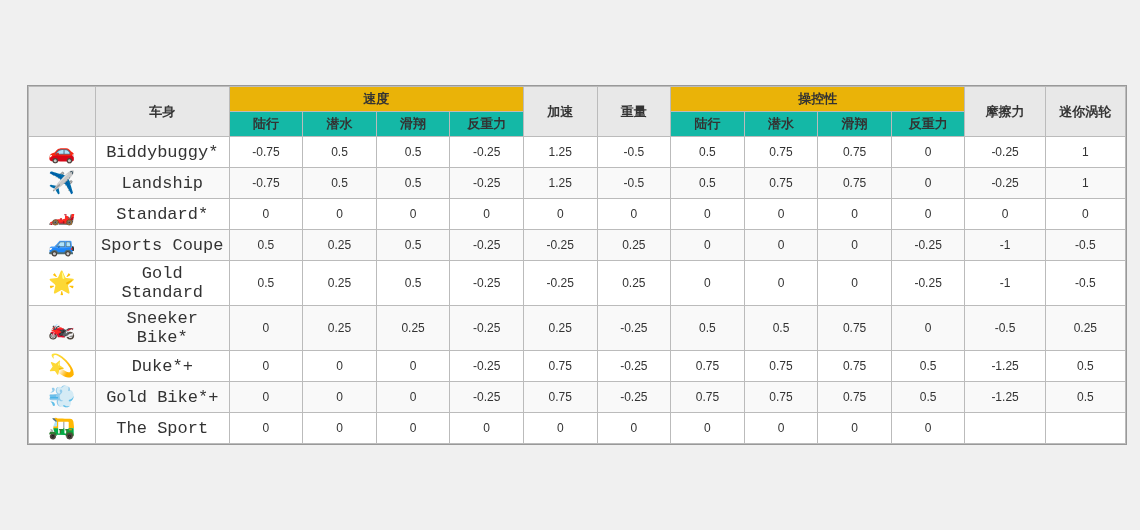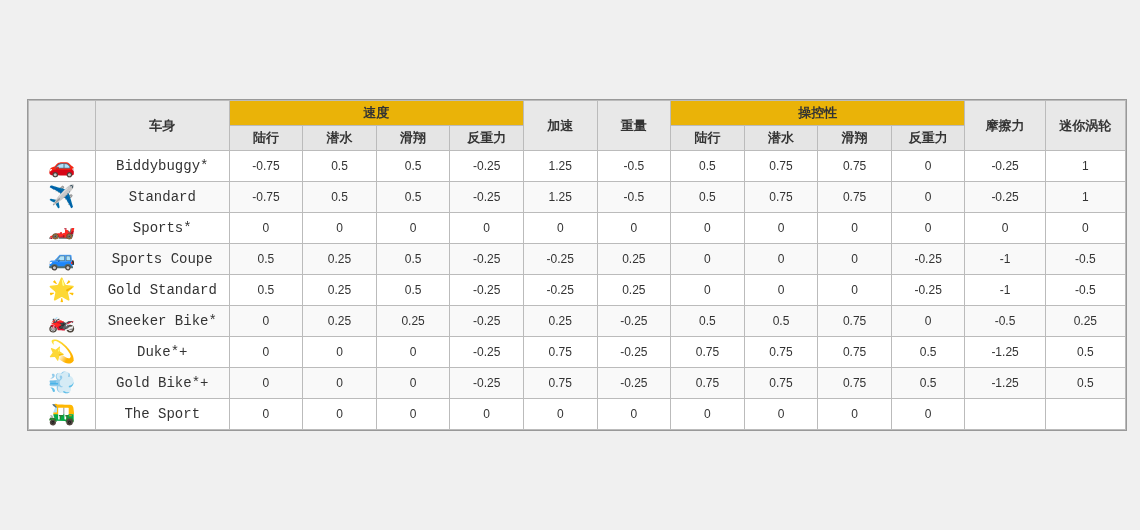--- a/index.html
+++ b/index.html
@@ -31,33 +31,33 @@
       color: #333;
     }
     th {
       background: #e8e8e8;
       font-weight: bold;
       font-size: 13px;
     }
     td.name-cell {
       text-align: center;
       font-family: 'Courier New', monospace;
-      font-size: 14px;
+      font-size: 17px;
     }
     tr:nth-child(even) td {
       background: #f9f9f9;
     }
     tr:nth-child(odd) td {
       background: #ffffff;
     }
     .header-group {
       background: #eab308;
     }
     .subheader {
-      background: #e5e5e5;
+      background: #14b8a6;
       font-family: Liberation Mono, monospace;
     }
     .table-container {
       position: relative;
       margin-left: 14px;
     }
   </style>
 </head>
 <body>
 
@@ -114,37 +114,37 @@
             <td>-0.5</td>
             <td>0.5</td>
             <td>0.75</td>
             <td>0.75</td>
             <td>0</td>
             <td>-0.25</td>
             <td>1</td>
           </tr>
           <tr>
             <td style="font-size: 22px; padding: 2px;">✈️</td>
-            <td class="name-cell">Standard</td>
+            <td class="name-cell">Landship</td>
             <td>-0.75</td>
             <td>0.5</td>
             <td>0.5</td>
             <td>-0.25</td>
             <td>1.25</td>
             <td>-0.5</td>
             <td>0.5</td>
             <td>0.75</td>
             <td>0.75</td>
             <td>0</td>
             <td>-0.25</td>
             <td>1</td>
           </tr>
           <tr>
             <td style="font-size: 22px; padding: 2px;">🏎️</td>
-            <td class="name-cell">Sports*</td>
+            <td class="name-cell">Standard*</td>
             <td>0</td>
             <td>0</td>
             <td>0</td>
             <td>0</td>
             <td>0</td>
             <td>0</td>
             <td>0</td>
             <td>0</td>
             <td>0</td>
             <td>0</td>

